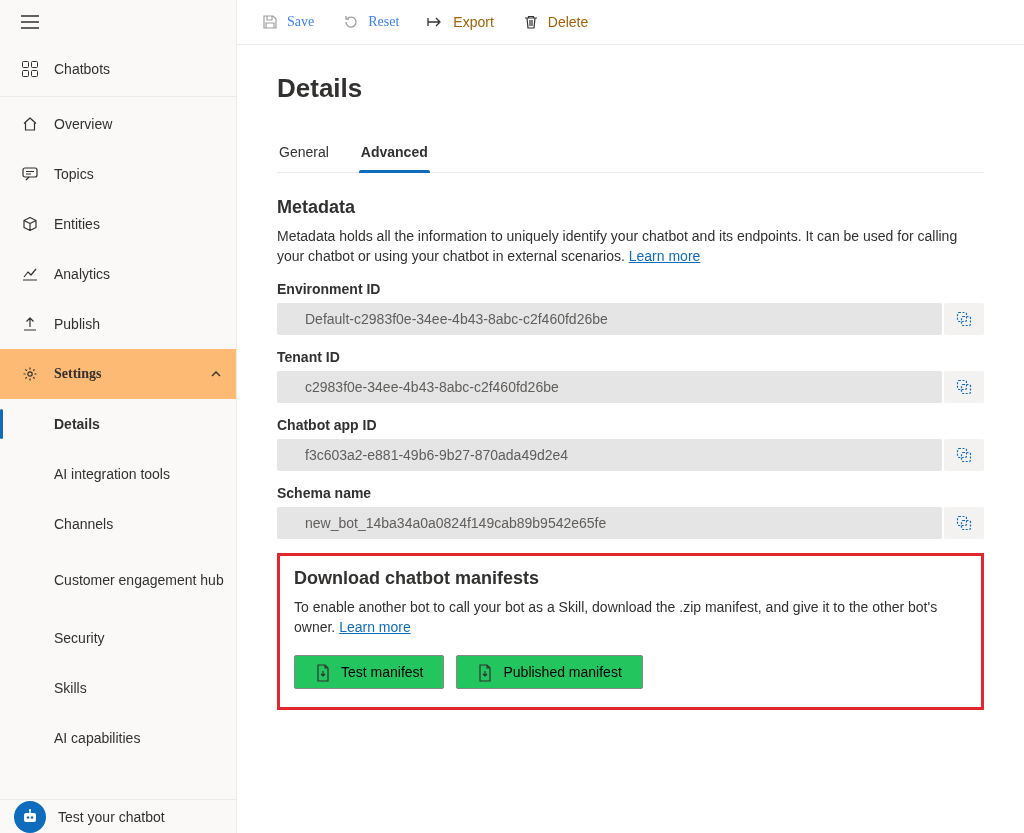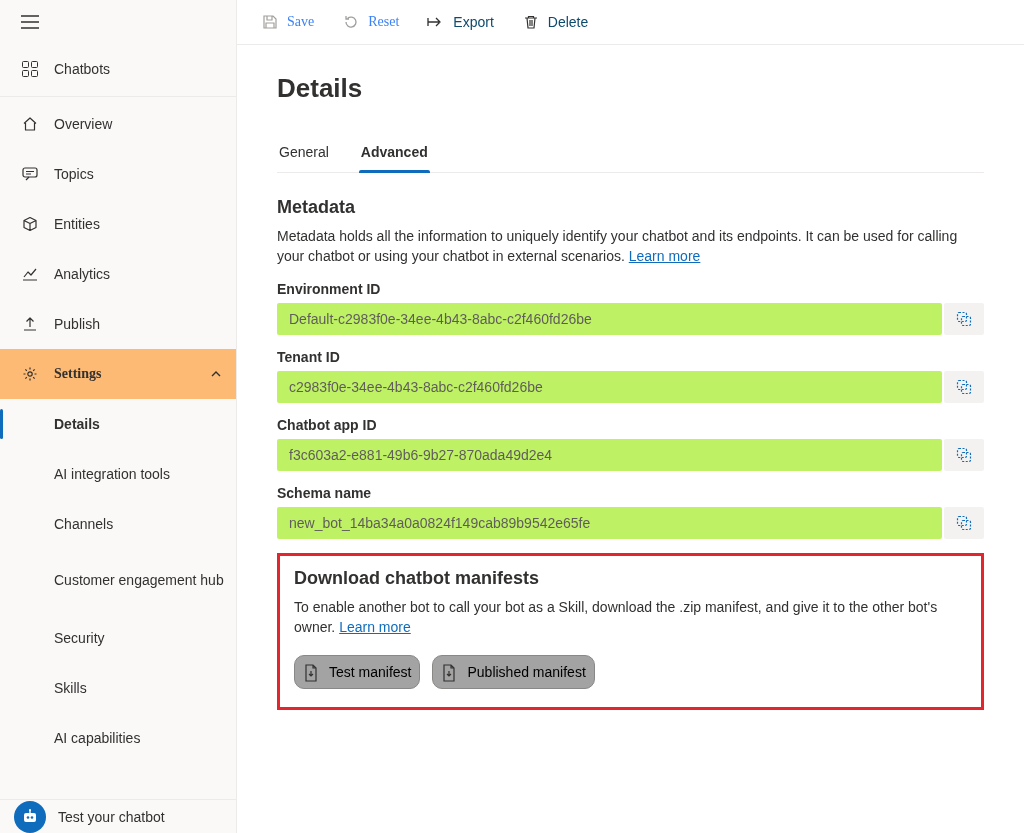--- a/index.html
+++ b/index.html
@@ -25,21 +25,21 @@
 .nav-item .chev { margin-left: auto; }
 .nav-sub { padding-left: 54px; display:flex; align-items:center; height:50px; font-size:14px; cursor:pointer; position:relative; }
 .nav-divider { height:1px; background:#edebe9; margin:2px 0; }
 
 
 .footer-row { display:flex; align-items:center; height:34px; padding:0 14px; gap:12px; font-size:14px; cursor:pointer; border-top:1px solid #edebe9; }
 .bot-avatar { width:32px; height:32px; border-radius:50%; background:#0f6cbd; display:flex; align-items:center; justify-content:center; }
 
 
 .cmdbar { height:45px; border-bottom:1px solid #edebe9; display:flex; align-items:center; padding:0 12px; gap:4px; }
-.cmd { display:flex; align-items:center; gap:8px; padding:6px 12px; font-size:14px; color:#0c4a6e; cursor:pointer; border-radius:2px; }
+.cmd { display:flex; align-items:center; gap:8px; padding:6px 12px; font-size:14px; color:#a16207; cursor:pointer; border-radius:2px; }
 .cmd.disabled { color:#3b82f6; cursor:default;font-family:Liberation Serif, serif; }
 .cmd .cmd-icon { width:18px; height:18px; display:flex; align-items:center; justify-content:center; }
 
 
 .content { flex:1; overflow:auto; padding: 28px 40px 20px 40px; }
 h1.page-title { font-size:26px; font-weight:600; margin-bottom:32px; }
 
 
 .tabs { display:flex; gap:28px; border-bottom:1px solid #edebe9; margin-bottom:24px; }
 .tab { padding:8px 2px 12px 2px; font-size:14px; cursor:pointer; position:relative; color:#323130; }
@@ -48,29 +48,29 @@
 
 
 h2.sec { font-size:18px; font-weight:600; margin-bottom:8px; }
 p.desc { font-size:14px; color:#323130; line-height:1.45; margin-bottom:14px; }
 a.link { color:#0f6cbd; text-decoration:underline; cursor:pointer; }
 
 
 .field-group { margin-bottom:14px; }
 .field-label { font-size:14px; font-weight:600; margin-bottom:6px; }
 .field-row { display:flex; align-items:stretch; }
-.field-val { flex:1; background:#bef264; padding:8px 12px; font-size:14px; color:#605e5c; border-radius:2px; display:flex; align-items:center; }
+.field-val { flex:1; background:#e5e5e5; padding:8px 28px; font-size:14px; color:#605e5c; border-radius:2px; display:flex; align-items:center; }
 .copy-btn { width:40px; display:flex; align-items:center; justify-content:center; background:#f3f2f1; margin-left:2px; border-radius:2px; cursor:pointer; }
 
 
 .hl-box { border:3px solid #e3262d; padding:12px 14px 18px 14px; margin-top:8px; }
 
 
 .btn-row { display:flex; gap:12px; margin-top:18px; }
-.btn { display:flex; align-items:center; gap:10px; border:1px solid #8a8886; background:#a3a3a3; padding:8px 8px; font-size:14px; cursor:pointer; border-radius:10px; }
+.btn { display:flex; align-items:center; gap:10px; border:1px solid #8a8886; background:#22c55e; padding:8px 20px; font-size:14px; cursor:pointer; border-radius:2px; }
 .btn .btn-icon { width:16px; height:16px; }
 </style>
 </head>
 <body>
 
 <div class="app">
 
   <nav class="sidebar">
     <div class="hamburger-row">
       <div class="icon-btn">

